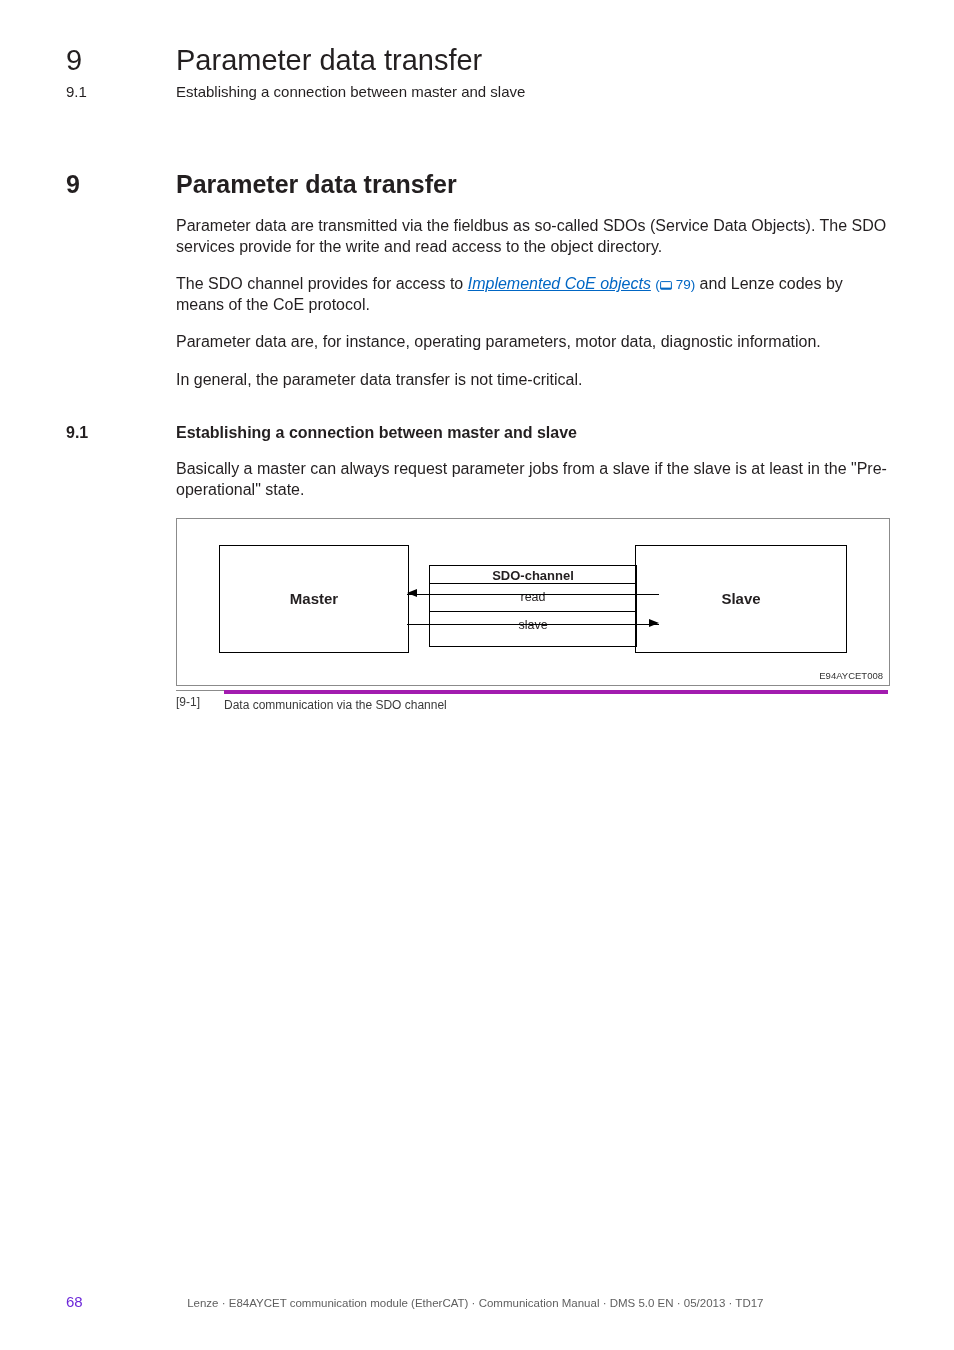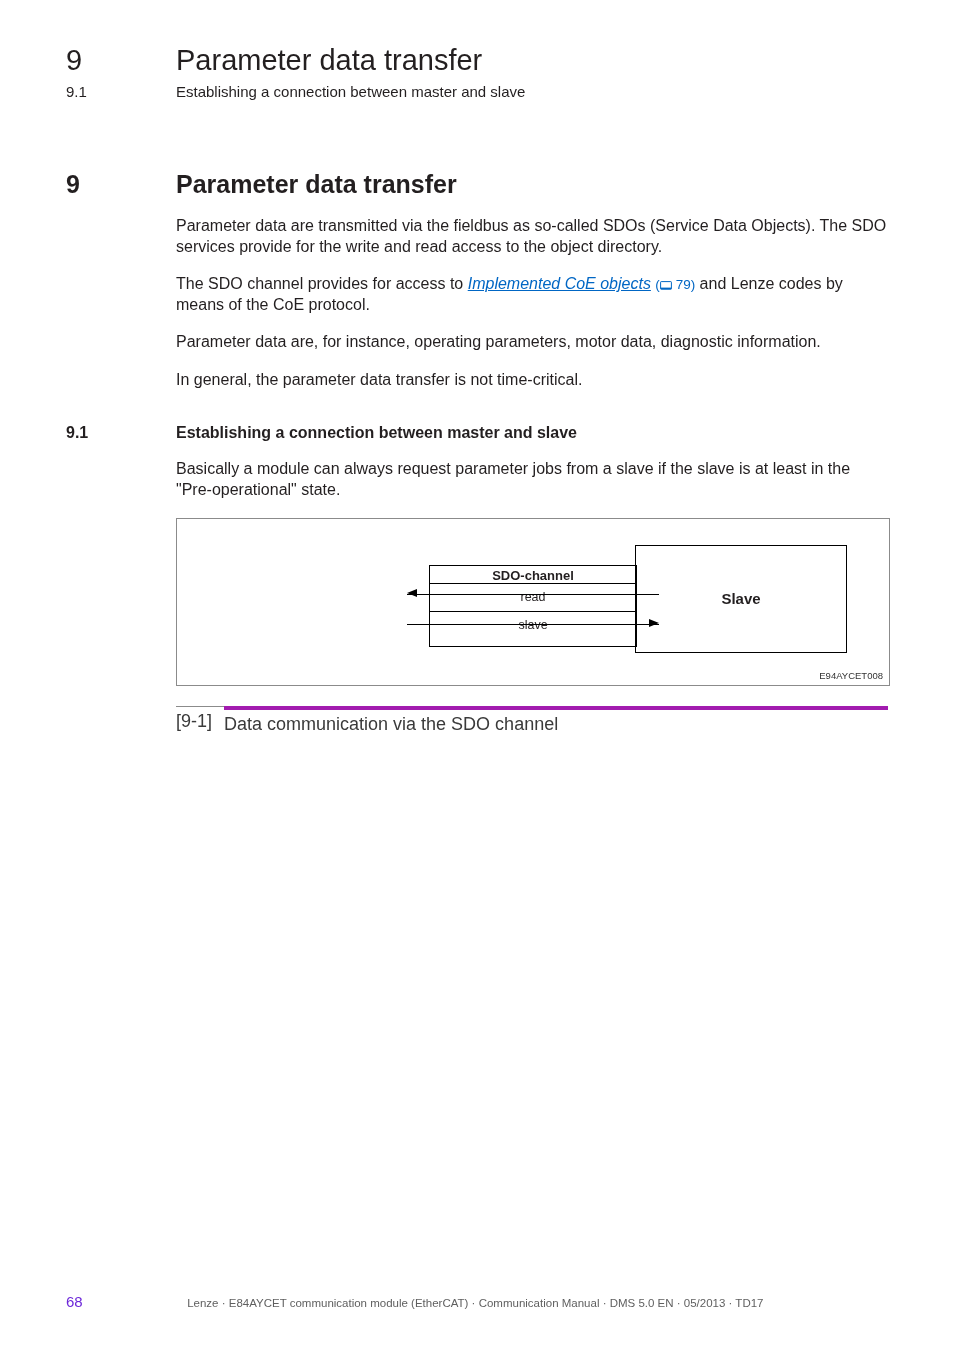--- a/index.html
+++ b/index.html
@@ -194,22 +194,22 @@
     bottom: 4px;
     font-size: 9.5px;
     font-family: Arial, sans-serif;
     color: #333;
     margin-left: 23px;
   }
 
   .caption-row {
     display: grid;
     grid-template-columns: 48px 1fr;
-    margin-top: 20px;
-    font-size: 18px;
+    margin-top: 4px;
+    font-size: 12px;
     color: #3a3a3a;
   }
   .caption-row .cap-key {
     border-top: 1px solid #8b8b8b;
     padding-top: 4px;
   }
   .caption-row .cap-txt {
     border-top: 4px solid #a21caf;
     padding-top: 4px;
   }
@@ -268,24 +268,25 @@
     <div class="para">Parameter data are, for instance, operating parameters, motor data, diagnostic information.</div>
     <div class="para">In general, the parameter data transfer is not time-critical.</div>
   </div>
 
   <div class="h2-row">
     <div class="num">9.1</div>
     <div class="txt">Establishing a connection between master and slave</div>
   </div>
 
   <div class="body-indent">
-    <div class="para">Basically a module can always request parameter jobs from a slave if the slave is at least in the "Pre-operational" state.</div>
+    <div class="para">Basically a master can always request parameter jobs from a slave if the slave is at least in the "Pre-operational" state.</div>
 
     <div class="figure-frame">
       <div class="ff-boxwrap">
+        <div class="ff-box ff-master">Master</div>
         <div class="ff-box ff-slave">Slave</div>
 
         <div class="ff-channel">
           <div class="ff-ch-title">SDO-channel</div>
           <div class="ff-ch-cell">read</div>
           <div class="ff-ch-cell">slave</div>
         </div>
 
         <div class="ff-arrow-line read"></div>
         <div class="ff-arrowhead left read"></div>

